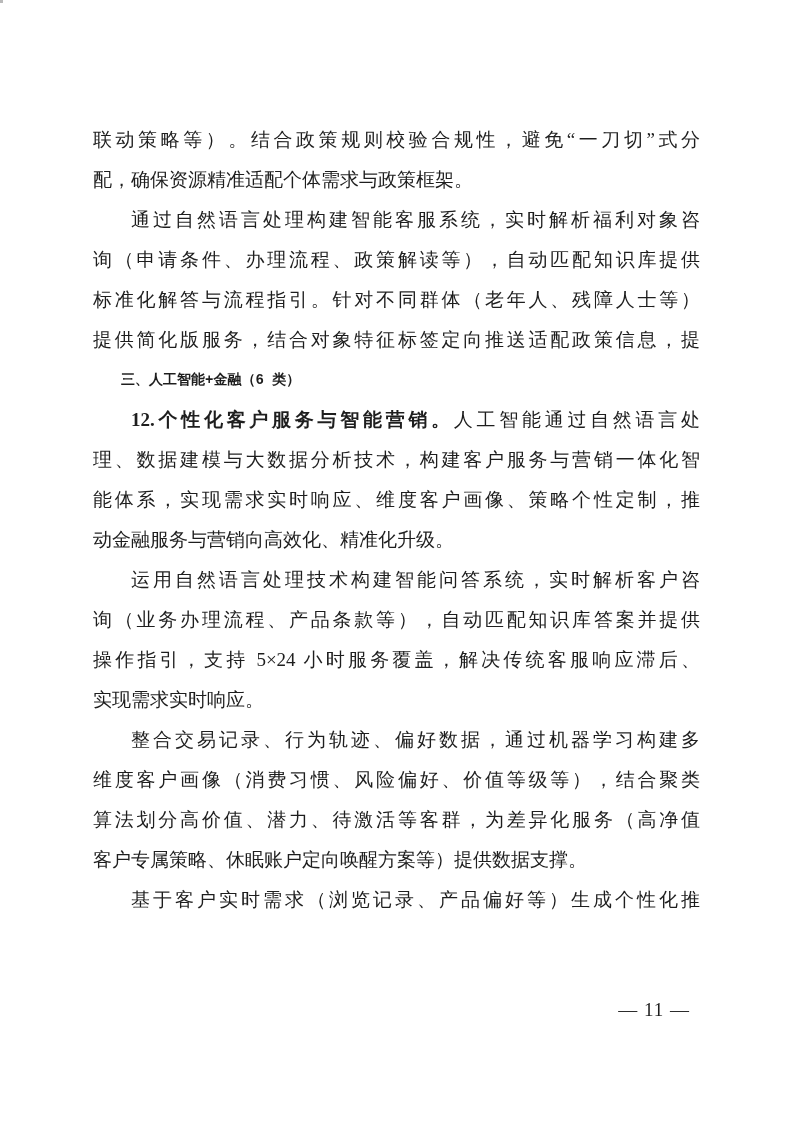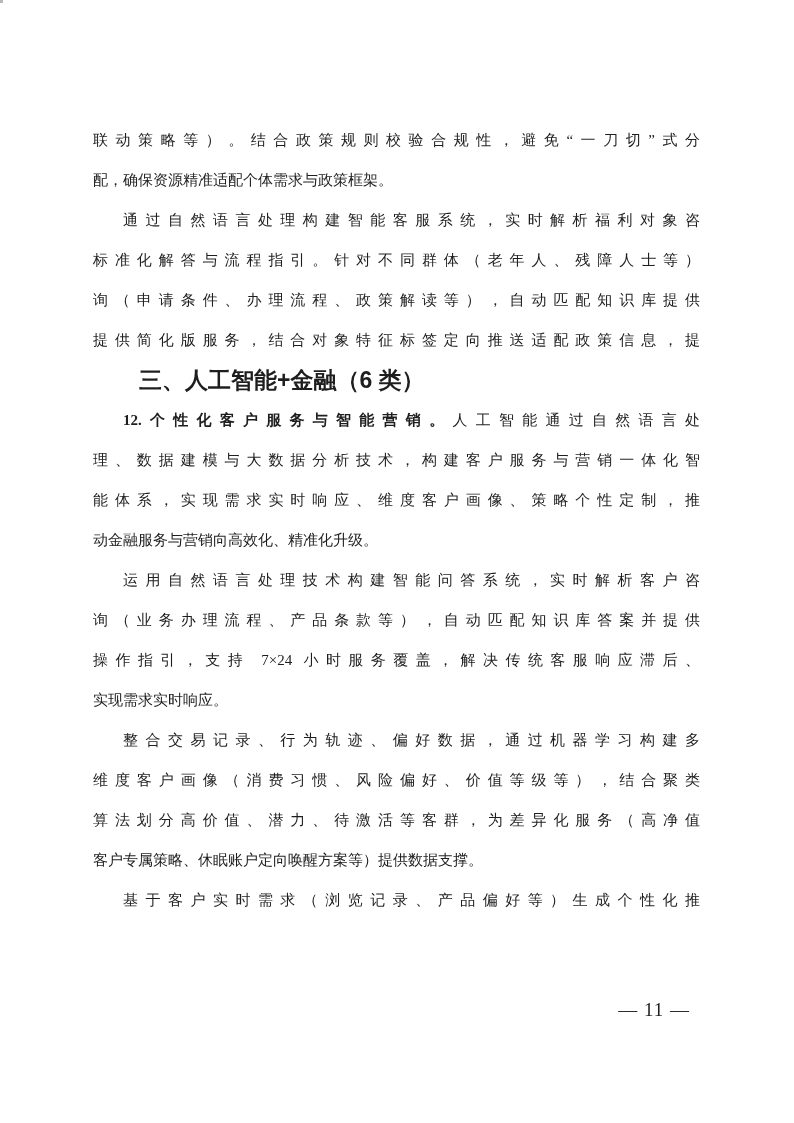--- a/index.html
+++ b/index.html
@@ -18,33 +18,33 @@
   }
   .doc-body {
     position: absolute;
     left: 93px;
     top: 120px;
     width: 607px;
   }
   .line {
     height: 40px;
     line-height: 40px;
-    font-size: 15px;
+    font-size: 19px;
     white-space: normal;
     text-align: left;
   }
   .line.justify {
     text-align: justify;
     text-align-last: justify;
   }
   .line.indent { text-indent: 2em; }
   .line.heading {
-    font-family: Liberation Sans, sans-serif;
+    font-family: Liberation Mono, monospace;
     font-weight: 700;
-    font-size: 23px;
+    font-size: 14px;
   }
   .bold { font-weight: 700; }
   .footer {
     position: absolute;
     top: 997px;
     right: 104px;
     font-size: 19px;
     line-height: 26px;
     letter-spacing: 1px;
     color: #1e1e1e;
@@ -59,31 +59,31 @@
 </style>
 </head>
 <body>
 
 <div class="page">
   <div class="corner-artifact"></div>
   <div class="doc-body">
       <div class="line justify"><span>联动策略等）。结合政策规则校验合规性，避免“一刀切”式分</span></div>
       <div class="line"><span>配，确保资源精准适配个体需求与政策框架。</span></div>
       <div class="line indent justify"><span>通过自然语言处理构建智能客服系统，实时解析福利对象咨</span></div>
+      <div class="line justify"><span>询（申请条件、办理流程、政策解读等），自动匹配知识库提供</span></div>
       <div class="line justify"><span>标准化解答与流程指引。针对不同群体（老年人、残障人士等）</span></div>
-      <div class="line justify"><span>询（申请条件、办理流程、政策解读等），自动匹配知识库提供</span></div>
       <div class="line justify"><span>提供简化版服务，结合对象特征标签定向推送适配政策信息，提</span></div>
       <div class="line heading indent"><span class="bold">三、人工智能+金融（6 类）</span></div>
       <div class="line indent justify"><span class="bold">12.</span><span class="bold">个性化客户服务与智能营销。</span><span>人工智能通过自然语言处</span></div>
       <div class="line justify"><span>理、数据建模与大数据分析技术，构建客户服务与营销一体化智</span></div>
       <div class="line justify"><span>能体系，实现需求实时响应、维度客户画像、策略个性定制，推</span></div>
       <div class="line"><span>动金融服务与营销向高效化、精准化升级。</span></div>
       <div class="line indent justify"><span>运用自然语言处理技术构建智能问答系统，实时解析客户咨</span></div>
       <div class="line justify"><span>询（业务办理流程、产品条款等），自动匹配知识库答案并提供</span></div>
-      <div class="line justify"><span>操作指引，支持 7×24 小时服务覆盖，解决传统客服响应滞后、</span></div>
+      <div class="line justify"><span>操作指引，支持 5×24 小时服务覆盖，解决传统客服响应滞后、</span></div>
       <div class="line"><span>实现需求实时响应。</span></div>
       <div class="line indent justify"><span>整合交易记录、行为轨迹、偏好数据，通过机器学习构建多</span></div>
       <div class="line justify"><span>维度客户画像（消费习惯、风险偏好、价值等级等），结合聚类</span></div>
       <div class="line justify"><span>算法划分高价值、潜力、待激活等客群，为差异化服务（高净值</span></div>
       <div class="line"><span>客户专属策略、休眠账户定向唤醒方案等）提供数据支撑。</span></div>
       <div class="line indent justify"><span>基于客户实时需求（浏览记录、产品偏好等）生成个性化推</span></div>
     </div>
   <div class="footer">— 11 —</div>
 </div>
 

